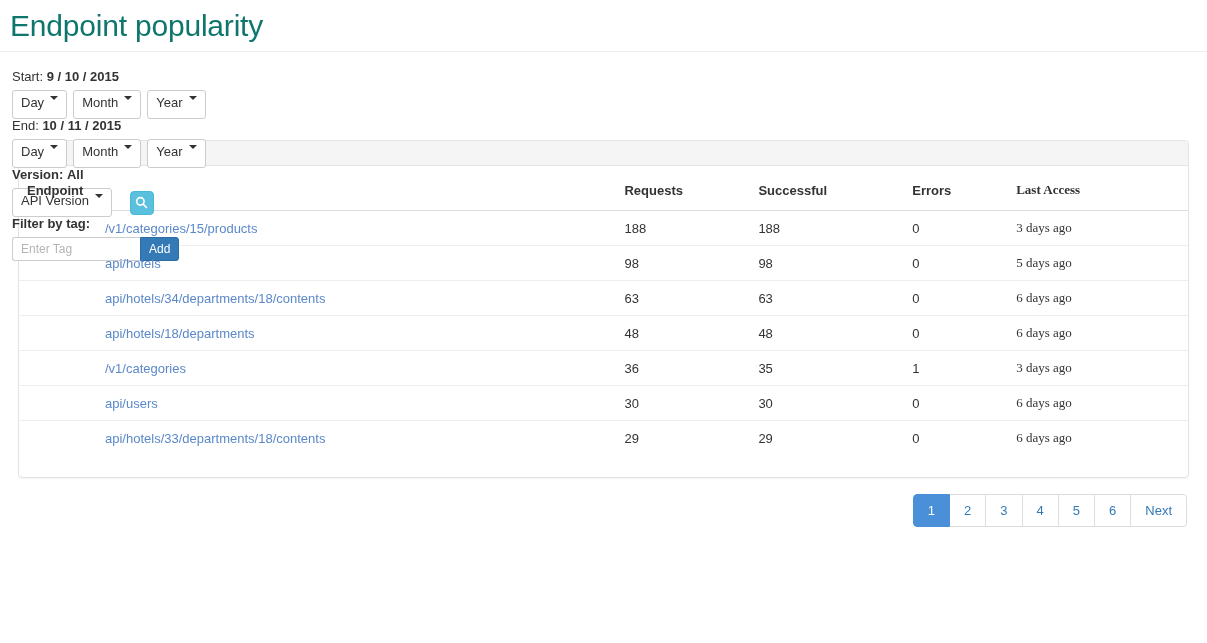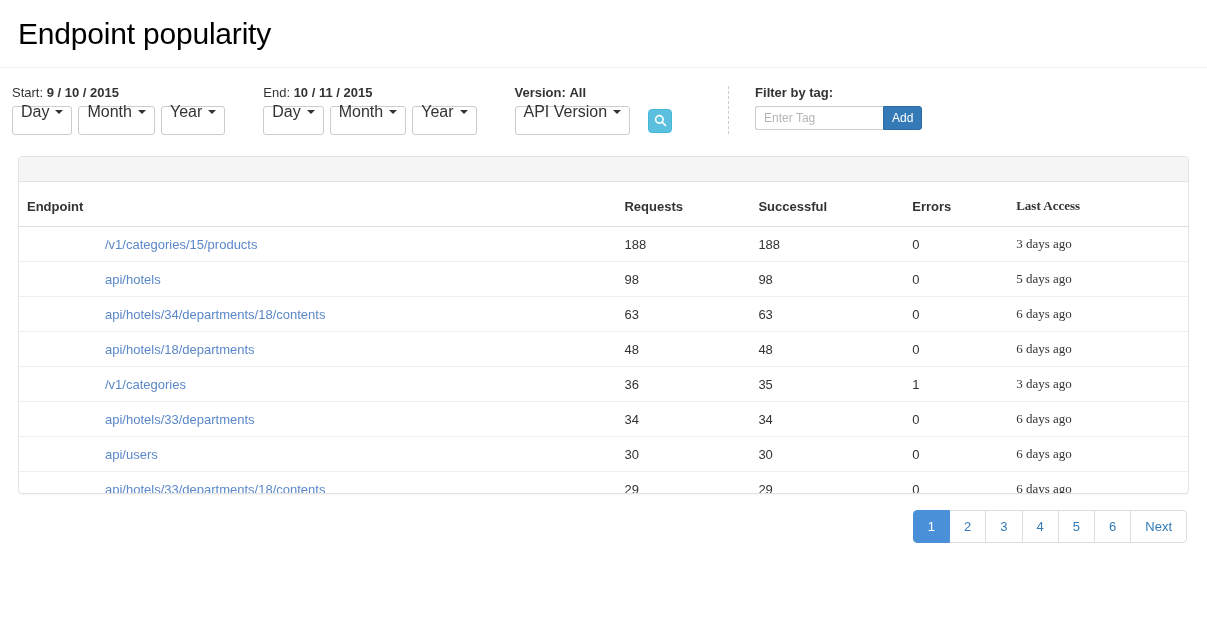--- a/index.html
+++ b/index.html
@@ -18,58 +18,59 @@
   
   .page-header {
     margin: 0;
     padding: 0 0 9px 0;
     border-bottom: 1px solid #eeeeee;
   }
   .page-title {
     font-size: 30px;
     font-weight: 400;
     line-height: 1.1;
-    color: #000000;
-    margin: 8px;
+    color: #0f766e;
+    margin: 0;
     padding: 9px 7px 0 10px;
     letter-spacing: -0.2px;
   }
 
   
   .toolbar {
     display: flex;
     align-items: flex-start;
     padding: 18px 0 0 12px;
     height: 62px;
+    flex-direction: column;
   }
   .filter-group { margin-right: 38px; }
   .filter-group.tight { margin-right: 36px; }
   .filter-label {
     font-size: 13px;
     color: #333333;
     line-height: 14px;
     margin-bottom: 6px;
     white-space: nowrap;
   }
   .filter-label .value { font-weight: bold; }
   .btn-row { display: flex; gap: 6px; align-items: center; }
 
   .btn {
     font-family: "Liberation Sans", sans-serif;
-    font-size: 16px;
+    font-size: 13px;
     line-height: 1;
     padding: 5px 8px 22px 8px;
     border: 1px solid #cccccc;
     border-radius: 3px;
     background: #ffffff;
     color: #333333;
     cursor: pointer;
     white-space: nowrap;
     display: inline-flex;
-    align-items: center;
+    align-items: flex-start;
     gap: 5px;
     height: 23px;
   }
   .caret {
     width: 0; height: 0;
     border-left: 4px solid transparent;
     border-right: 4px solid transparent;
     border-top: 4px solid #333333;
     display: inline-block;
     margin-left: 1px;
@@ -356,29 +357,20 @@
             <td class="col-endpoint">
               <div class="endpoint-cell"><a class="endpoint-link">/v1/categories</a></div>
             </td>
             <td class="col-requests">36</td>
             <td class="col-successful">35</td>
             <td class="col-errors">1</td>
             <td class="col-last">3 days ago</td>
           </tr>
           <tr>
             <td class="col-endpoint">
-              <div class="endpoint-cell"><a class="endpoint-link">api/hotels/33/departments</a></div>
-            </td>
-            <td class="col-requests">34</td>
-            <td class="col-successful">34</td>
-            <td class="col-errors">0</td>
-            <td class="col-last">6 days ago</td>
-          </tr>
-          <tr>
-            <td class="col-endpoint">
               <div class="endpoint-cell"><a class="endpoint-link">api/users</a></div>
             </td>
             <td class="col-requests">30</td>
             <td class="col-successful">30</td>
             <td class="col-errors">0</td>
             <td class="col-last">6 days ago</td>
           </tr>
           <tr>
             <td class="col-endpoint">
               <div class="endpoint-cell"><a class="endpoint-link">api/hotels/33/departments/18/contents</a></div>

